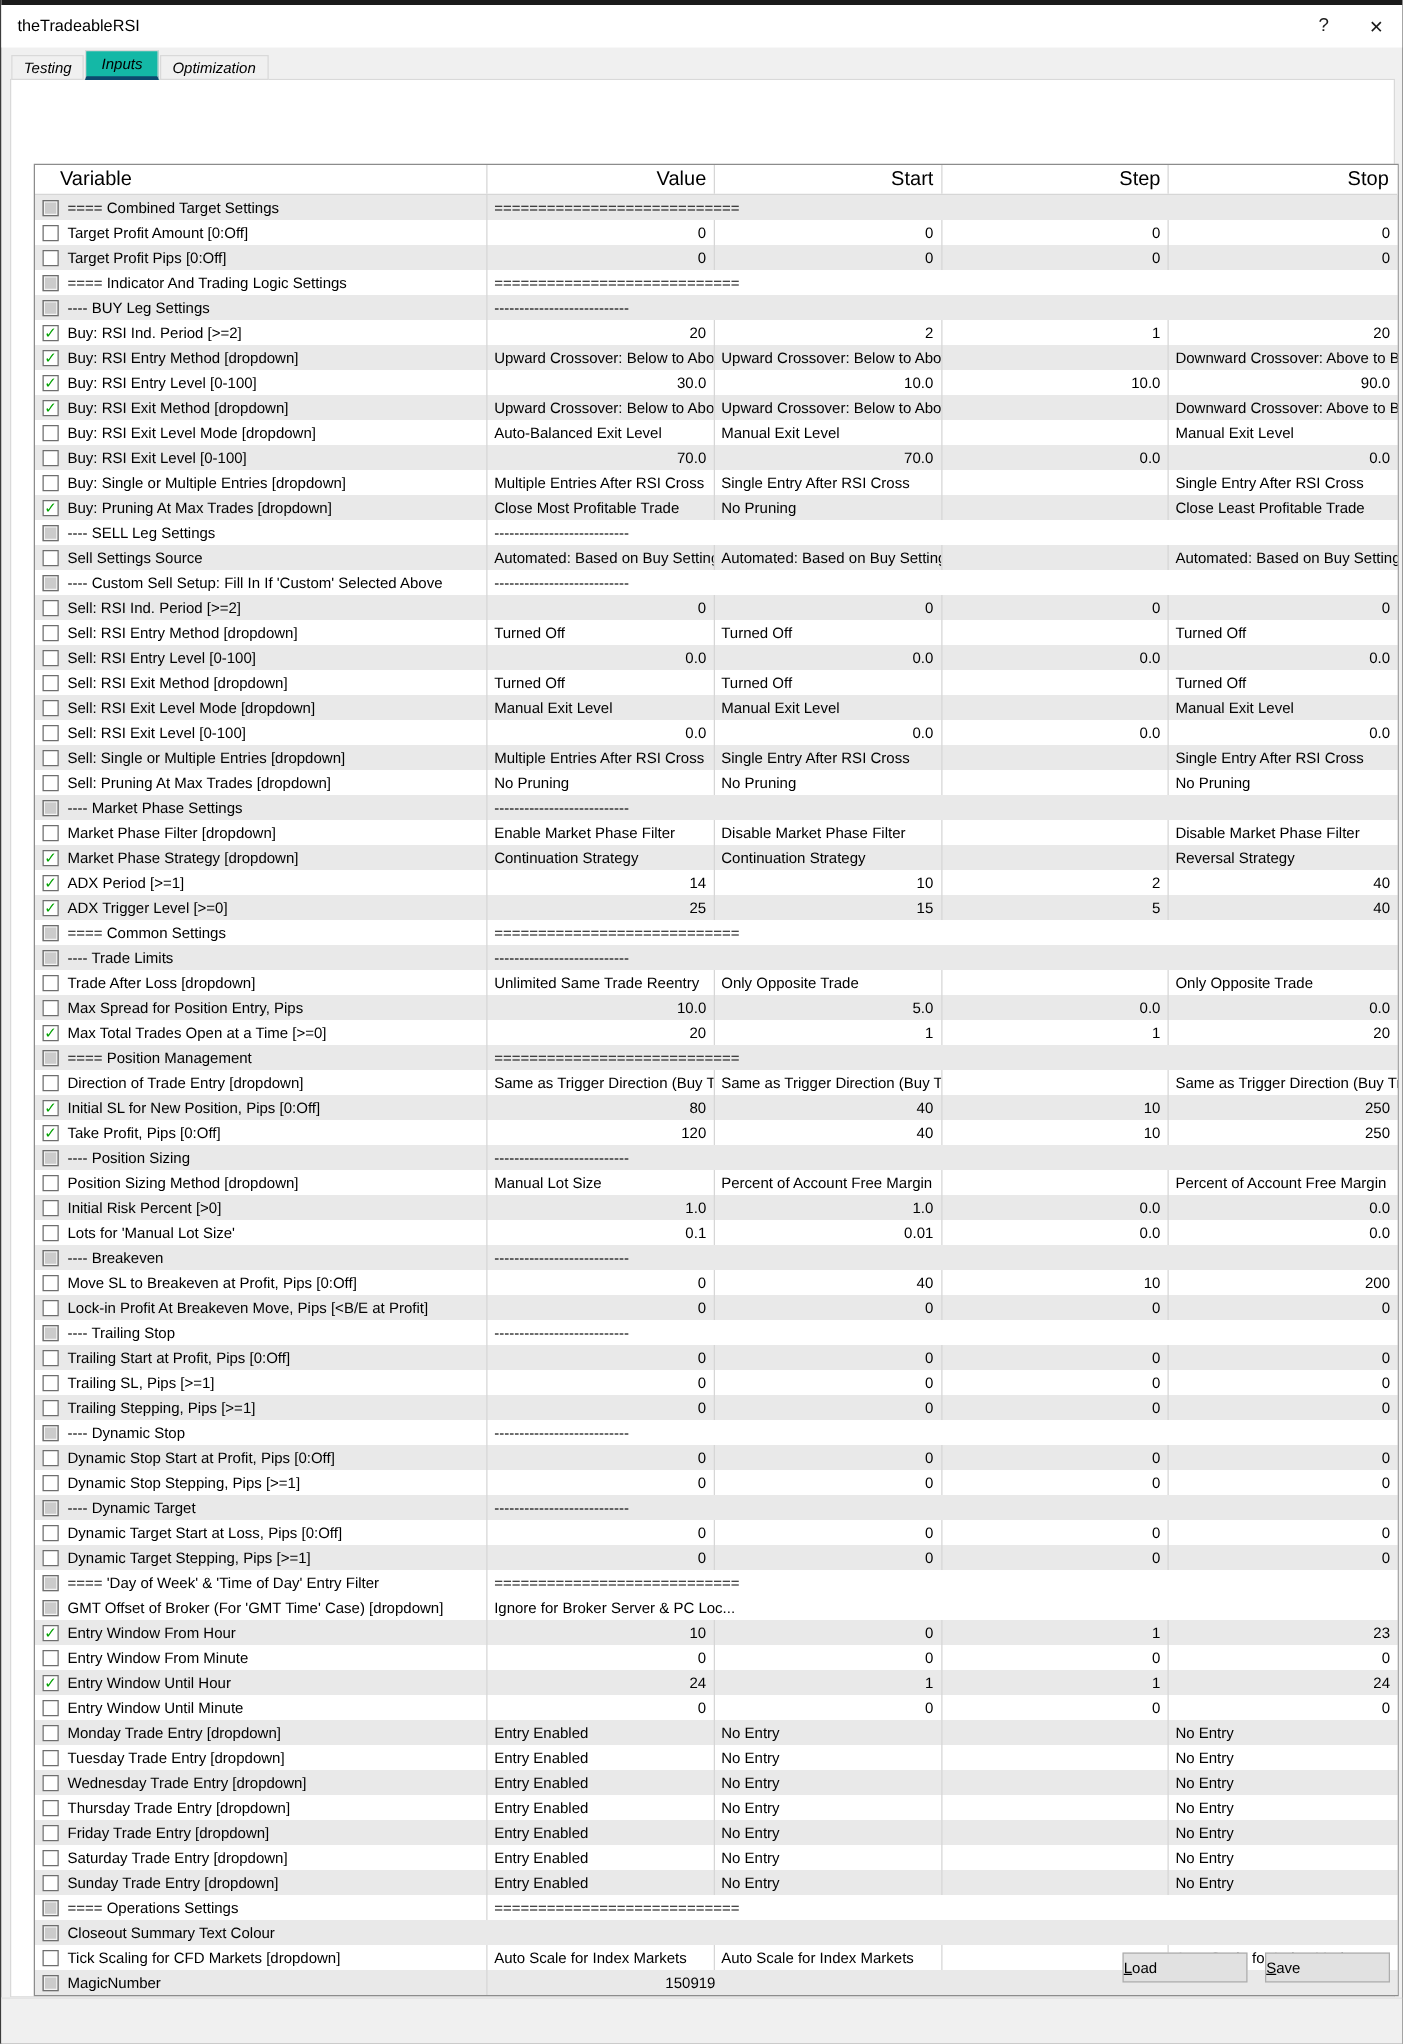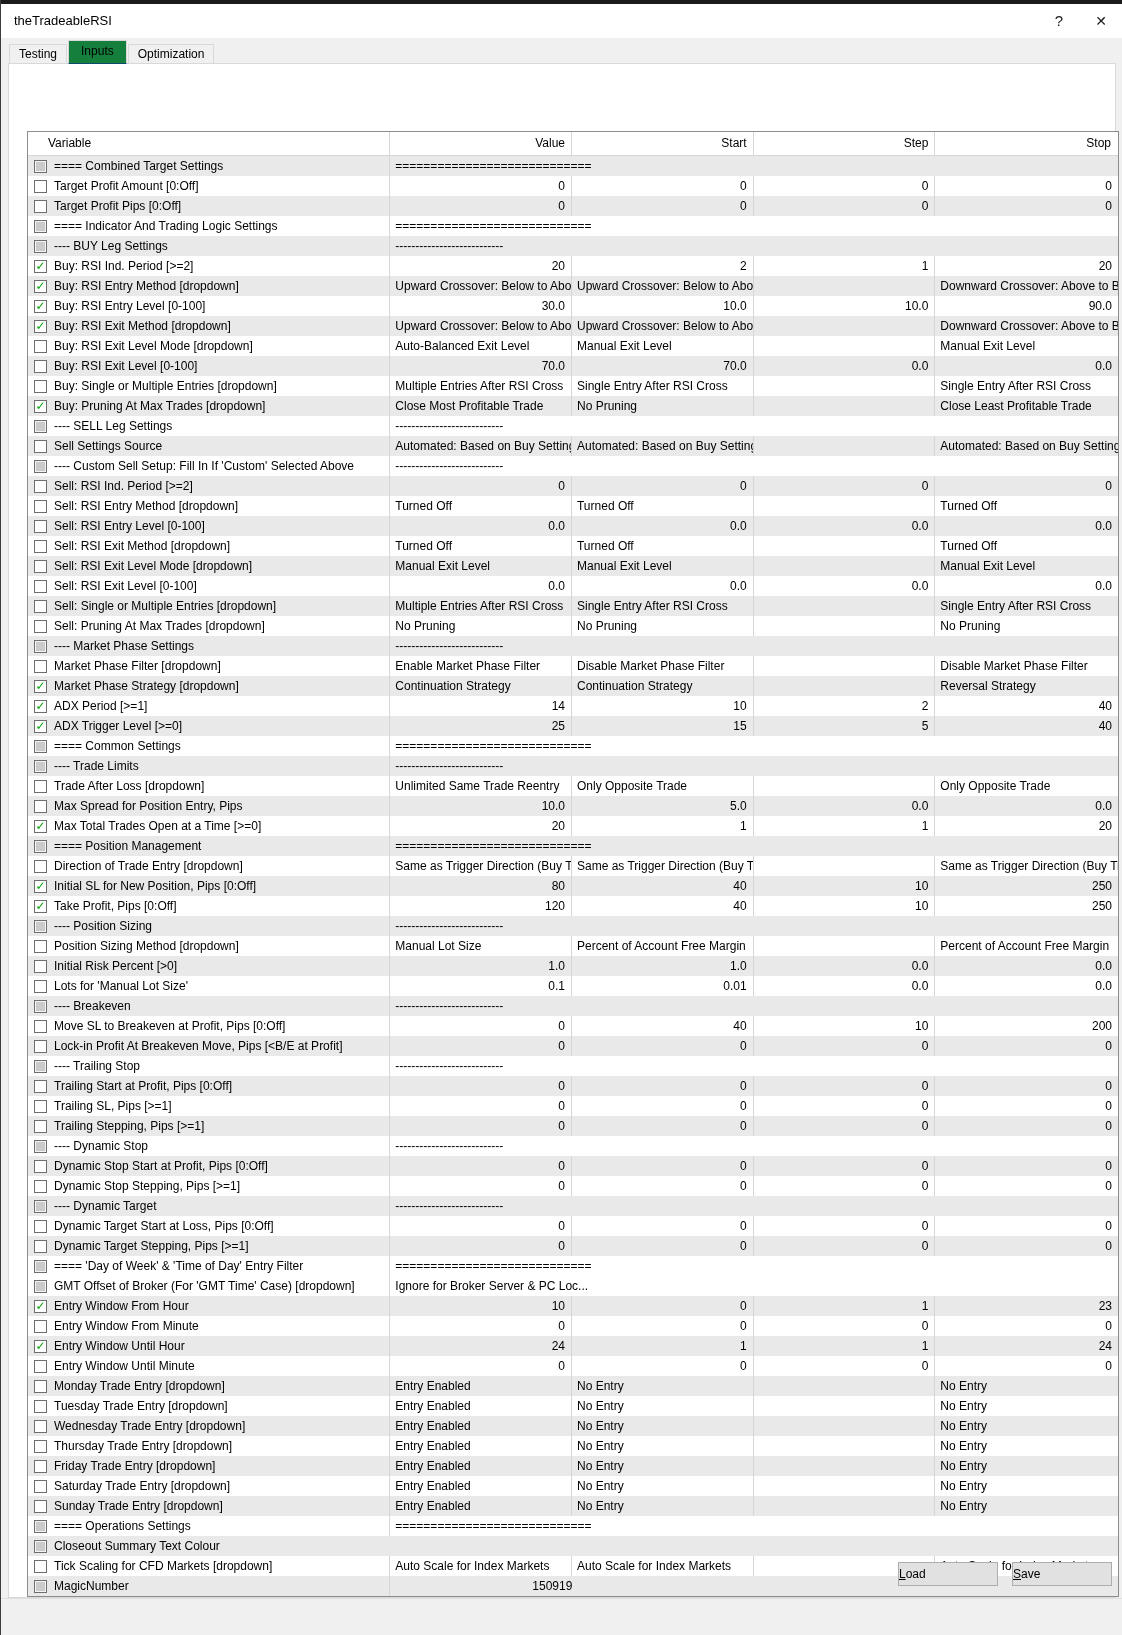--- a/index.html
+++ b/index.html
@@ -14,28 +14,28 @@
   }
   .top-strip{position:absolute;top:0;left:0;width:100%;height:4px;background:#1b1b1b;}
   .titlebar{position:absolute;top:4px;left:0;width:100%;height:34px;background:#ffffff;}
   .titlebar .title{position:absolute;left:13px;top:9px;font-size:13px;}
   .cap-btn{position:absolute;top:6px;width:28px;height:22px;text-align:center;font-size:15px;line-height:22px;color:#1a1a1a;cursor:default;}
   .help-btn{left:1044px;}
   .close-btn{left:1086px;font-size:14px;}
   
   .tabbar{position:absolute;top:40px;left:8px;height:24px;z-index:3;}
   .tab{display:inline-block;vertical-align:bottom;font-size:12px;padding:0 9px;
-       background:#f0f0f0;border:1px solid #d9d9d9;height:20px;line-height:19px;margin-right:1px;margin-top:4px;cursor:default;}
-  .tab.active{background:#15803d;height:24px;line-height:21px;margin-top:0;border-bottom:1px solid #0c4a6e;position:relative;z-index:4;padding:0 12px;}
+       background:#f0f0f0;border:1px solid #d9d9d9;height:20px;line-height:19px;margin-right:1px;margin-top:4px;cursor:default;font-style:italic;}
+  .tab.active{background:#14b8a6;height:24px;line-height:21px;margin-top:0;border-bottom:3px solid #0c4a6e;position:relative;z-index:4;padding:0 12px;}
   
   .panel{position:absolute;top:63px;left:7px;width:1108px;height:1535px;background:#fff;border:1px solid #d9d9d9;}
   
   .table{position:absolute;top:67px;left:18px;width:1092px;background:#fff;border:1px solid #8c8c8c;}
   .thead{display:flex;height:24px;background:#fff;border-bottom:1px solid var(--grid);}
-  .hcell{font-size:12px;line-height:23px;white-space:nowrap;overflow:hidden;}
+  .hcell{font-size:16px;line-height:23px;white-space:nowrap;overflow:hidden;}
   .hcell.c0{width:362px;padding-left:20px;}
   .hcell.c1,.hcell.c2,.hcell.c3{width:182px;text-align:right;padding-right:6px;border-left:1px solid var(--grid);}
   .hcell.c4{width:184px;text-align:right;padding-right:7px;border-left:1px solid var(--grid);}
   .row{display:flex;height:20px;}
   .row.gray{background:var(--rowalt);}
   .row.white{background:#fff;}
   .cell{font-size:12px;line-height:20px;white-space:nowrap;overflow:hidden;}
   .label-cell{width:362px;display:flex;align-items:center;}
   .vcell{padding:0 5px;}
   .vcell.c1,.vcell.c2,.vcell.c3{width:182px;border-left:1px solid var(--grid);}

